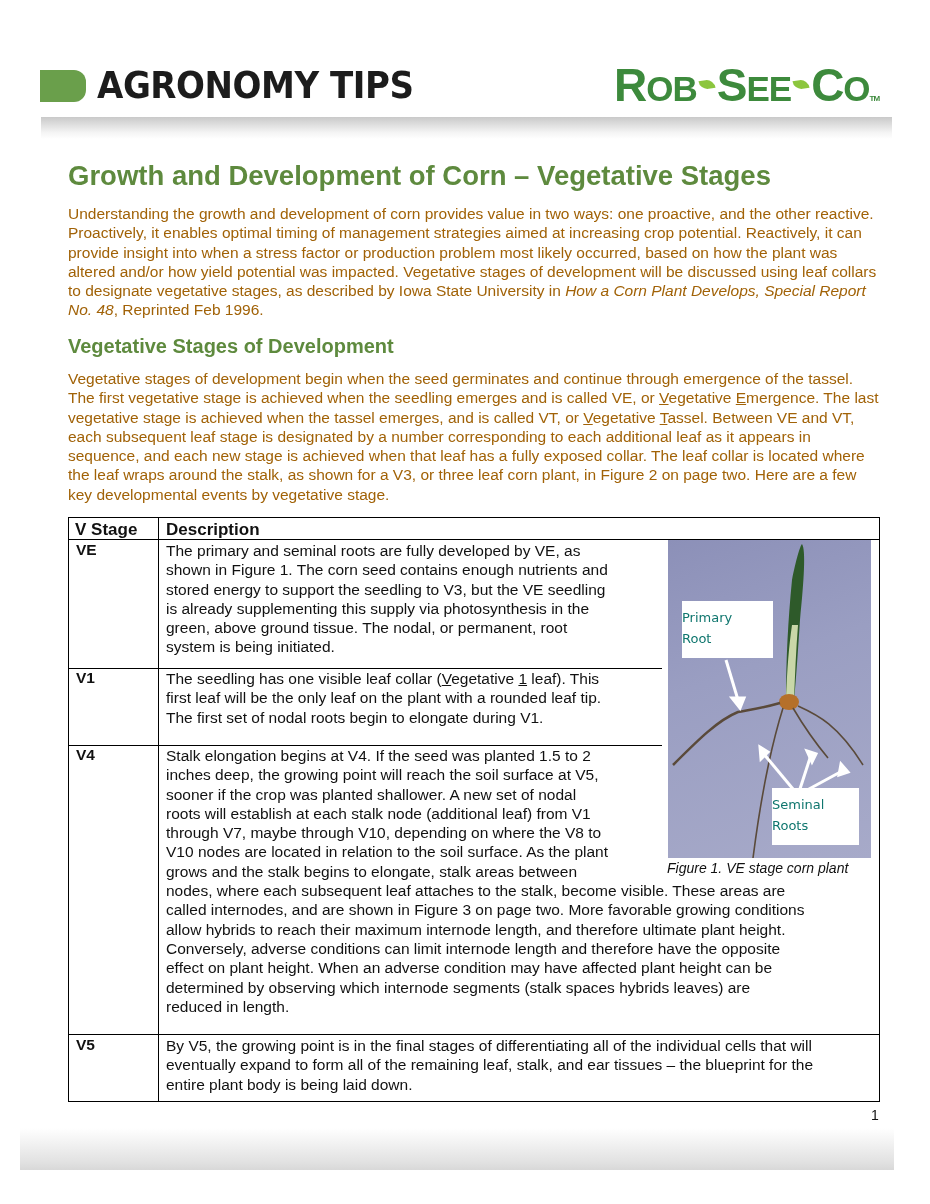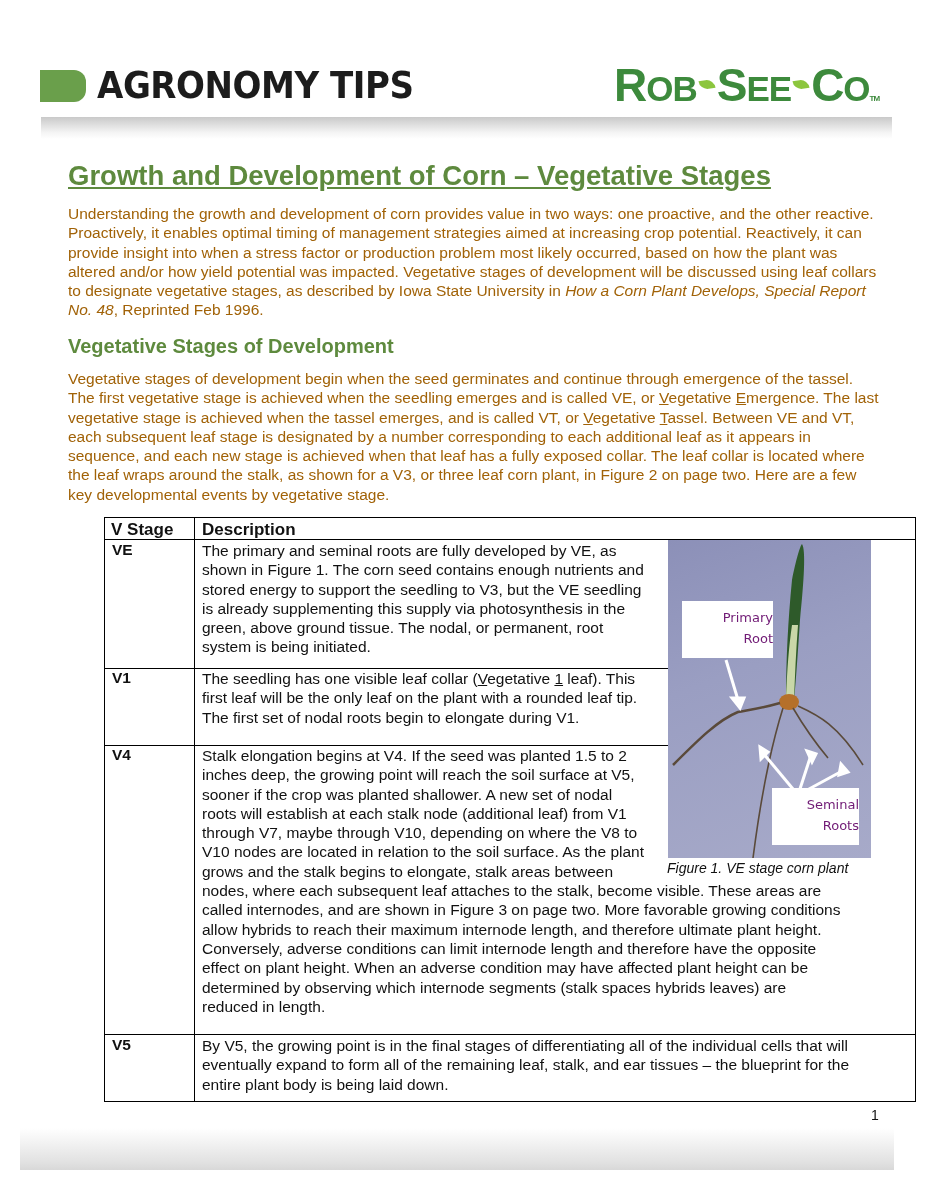--- a/index.html
+++ b/index.html
@@ -11,37 +11,37 @@
   .brand-title { position:absolute; left:97px; top:64px; font-family:"DejaVu Sans", sans-serif; font-weight:bold;
                  font-size:37px; letter-spacing:-0.5px; color:#1c1c1c; transform:scaleX(0.92); transform-origin:left; }
   .logo { position:absolute; left:614px; top:58px; font-family:"Liberation Sans", sans-serif; font-weight:bold; font-size:46px;
           color:#3d8a3c; letter-spacing:-1px; white-space:nowrap; }
   .logo .small { font-size:35px; }
   .logo .leaf { display:inline-block; width:16px; height:9px; background:#8cc63e; border-radius:0 9px 0 9px; vertical-align:middle; margin:0 2px 8px 2px; transform:rotate(-8deg); }
   .logo .tm { font-size:8px; vertical-align:baseline; }
   .header-shade { position:absolute; left:41px; top:117px; width:851px; height:22px;
                   background:linear-gradient(#c9c9c9, #f4f4f4 70%, #ffffff); }
 
-  .doc-title { position:absolute; left:68px; top:160px; font-size:27.5px; font-weight:bold; color:#5e8a3e; white-space:nowrap;text-decoration:underline; }
+  .doc-title { position:absolute; left:68px; top:160px; font-size:27.5px; font-weight:bold; color:#5e8a3e; white-space:nowrap; }
   .para { position:absolute; left:68px; width:815px; font-size:15.5px; line-height:19.3px; color:#a16207; }
   .p1 { top:204px; }
   .h2 { position:absolute; left:68px; top:335px; font-size:20px; font-weight:bold; color:#5e8a3e;text-align:center; }
   .p2 { top:369px; }
   .u { text-decoration:underline; }
 
-  .table { position:absolute; left:68px; top:517px; width:812px; height:585px; border:1.5px solid #000; box-sizing:border-box;margin-left:36px; }
+  .table { position:absolute; left:68px; top:517px; width:812px; height:585px; border:1.5px solid #000; box-sizing:border-box; }
   .col-div { position:absolute; left:89px; top:0; width:1px; height:100%; background:#000; }
   .row-line { position:absolute; height:1px; background:#000; }
   .cell-stage { position:absolute; left:7px; font-weight:bold; font-size:15.5px; }
   .cell-desc { position:absolute; left:97px; font-size:15.5px; line-height:19.3px; }
   .th { position:absolute; font-weight:bold; font-size:17px; top:2px; }
 
   .figure { position:absolute; left:668px; top:540px; width:203px; height:318px; overflow:hidden;
             background:linear-gradient(160deg,#8c90b8 0%,#9a9ec2 40%,#a7aac9 100%); }
-  .fig-label { position:absolute; background:#fff; font-family:"DejaVu Sans", sans-serif; font-size:13px; text-align:right; line-height:21px; color:#701a75; }
+  .fig-label { position:absolute; background:#fff; font-family:"DejaVu Sans", sans-serif; font-size:13px; text-align:left; line-height:21px; color:#0f766e; }
   .fig-caption { position:absolute; left:667px; top:860px; font-size:14px; font-style:italic; white-space:nowrap; }
   .page-num { position:absolute; left:871px; top:1107px; font-size:14px; }
   .footer-shade { position:absolute; left:20px; top:1128px; width:874px; height:42px;
                   background:linear-gradient(#ffffff, #e2e2e2 80%, #d8d8d8); }
 </style>
 </head>
 <body>
 
 <div class="header">
   <div class="green-tab"></div>

